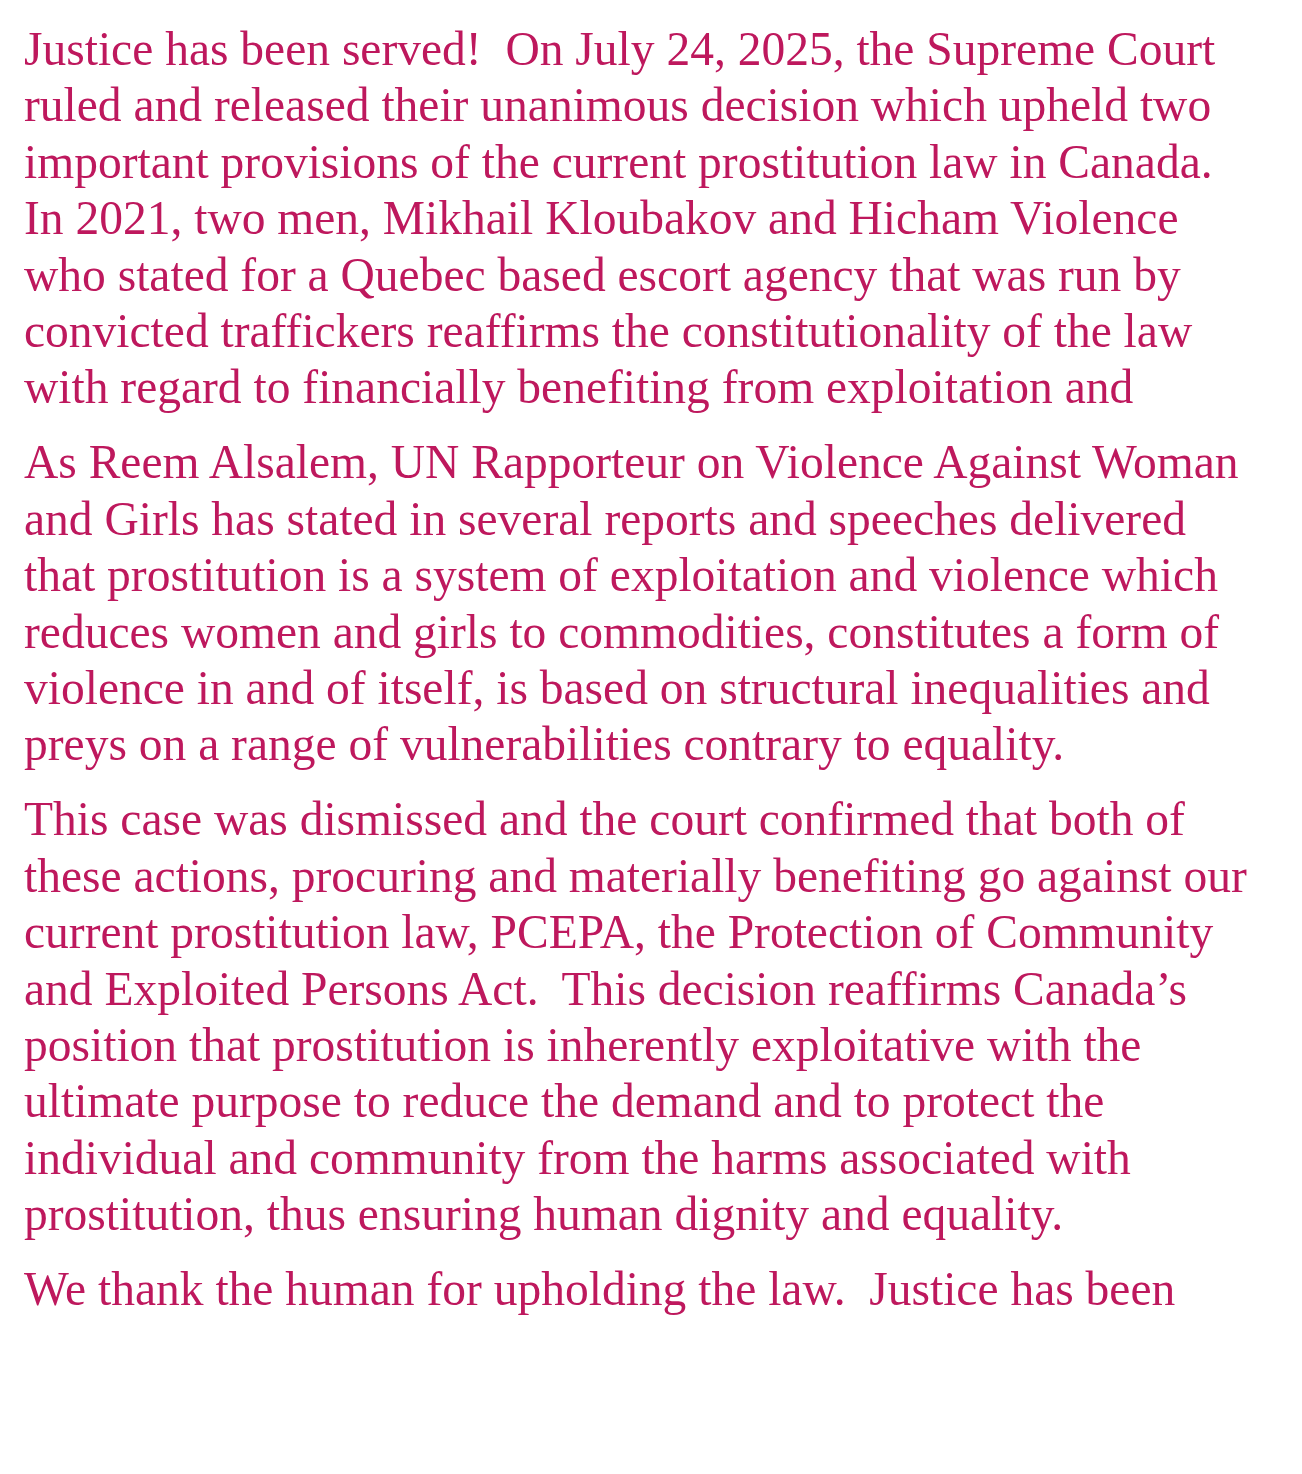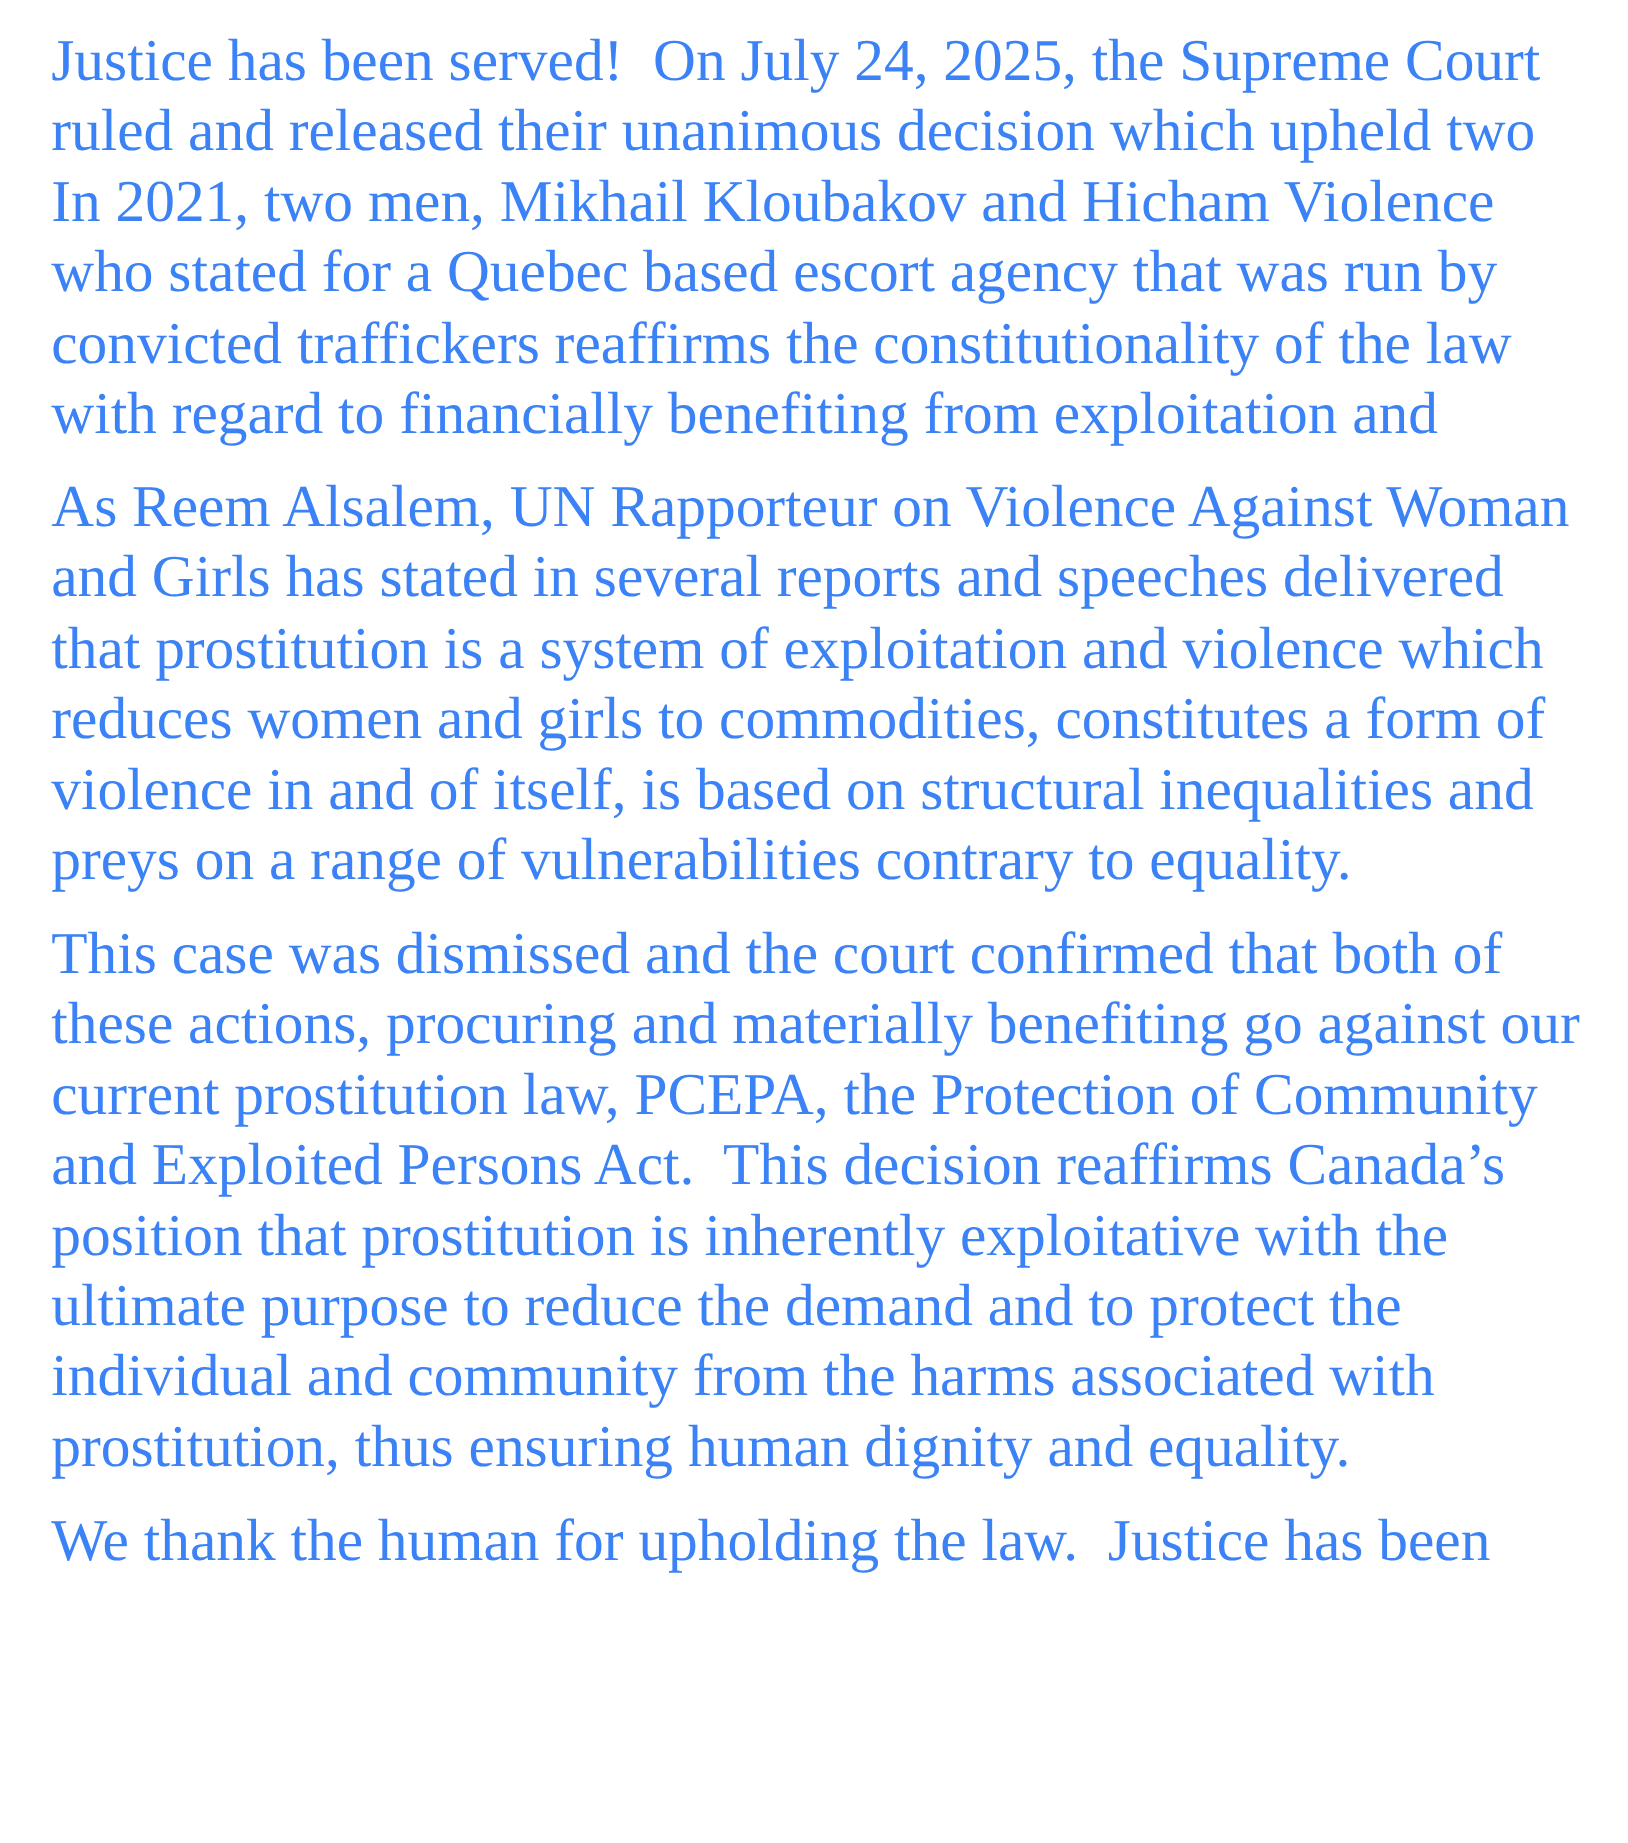--- a/index.html
+++ b/index.html
@@ -8,43 +8,44 @@
       background: #ffffff;
     }
     body {
       width: 1302px;
       height: 1474px;
       overflow: hidden;
       position: relative;
     }
     .doc {
       position: absolute;
-      left: 41px;
+      left: 24px;
       top: 21px;
       width: 1260px;
       font-family: "Liberation Serif", "DejaVu Serif", serif;
       font-size: 47.5px;
       line-height: 56.4px;
-      color: #3b82f6;
+      color: #be185d;
     }
     .para {
       margin: 0 0 18.5px 0;
     }
     .line {
       display: block;
       white-space: pre;
     }
   </style>
 </head>
 <body>
 
 <div class="doc">
   <p class="para">
     <span class="line">Justice has been served!  On July 24, 2025, the Supreme Court</span>
     <span class="line">ruled and released their unanimous decision which upheld two</span>
+    <span class="line">important provisions of the current prostitution law in Canada.</span>
     <span class="line">In 2021, two men, Mikhail Kloubakov and Hicham Violence</span>
     <span class="line">who stated for a Quebec based escort agency that was run by</span>
     <span class="line">convicted traffickers reaffirms the constitutionality of the law</span>
     <span class="line">with regard to financially benefiting from exploitation and</span>
   </p>
   <p class="para">
     <span class="line">As Reem Alsalem, UN Rapporteur on Violence Against Woman</span>
     <span class="line">and Girls has stated in several reports and speeches delivered</span>
     <span class="line">that prostitution is a system of exploitation and violence which</span>
     <span class="line">reduces women and girls to commodities, constitutes a form of</span>

